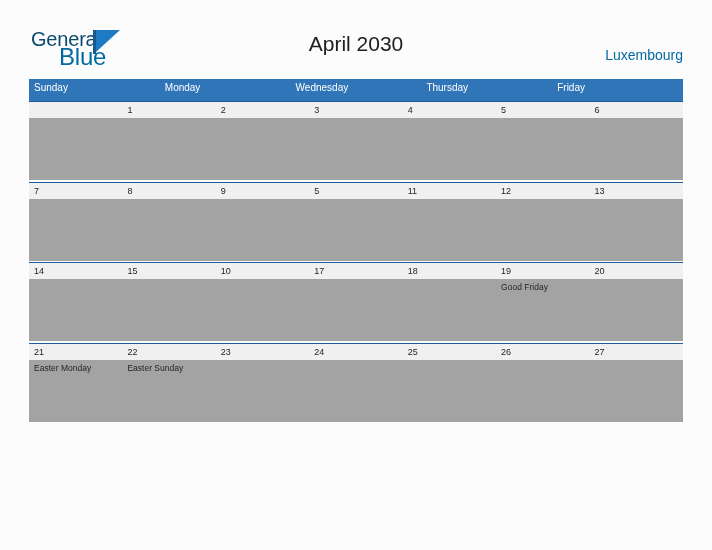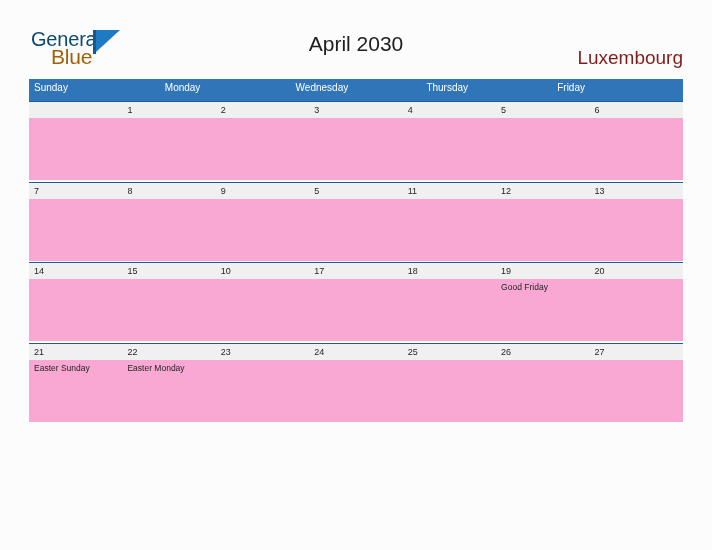--- a/index.html
+++ b/index.html
@@ -36,25 +36,25 @@
     left: 0;
     top: 0;
     font-size: 20px;
     letter-spacing: -0.2px;
     color: #0c4a6e;
     font-family: "Liberation Sans", sans-serif;
     line-height: 22px;
   }
   .logo-blue {
     position: absolute;
-    left: 20px;
+    left: 28px;
     top: 18px;
-    font-size: 21px;
+    font-size: 24px;
     letter-spacing: -0.2px;
-    color: #a16207;
+    color: #0369a1;
     font-family: "Liberation Sans", sans-serif;
     line-height: 22px;
   }
   .logo-mark {
     position: absolute;
     left: 62px;
     top: 2px;
     width: 27px;
     height: 24px;
   }
@@ -84,22 +84,22 @@
     text-align: center;
     font-size: 21px;
     color: #202020;
     font-family: "Liberation Sans", sans-serif;
   }
 
   .cal-region {
     position: absolute;
     right: 29px;
     top: 47px;
-    font-size: 19px;
-    color: #7f1d1d;
+    font-size: 14px;
+    color: #0369a1;
     font-family: "Liberation Sans", sans-serif;
   }
 
   
   .calendar {
     position: absolute;
     left: 29px;
     top: 79px;
     width: 654px;
   }
@@ -145,21 +145,21 @@
     color: #242424;
     padding-left: 5px;
     box-sizing: border-box;
     font-family: "Liberation Sans", sans-serif;
   }
 
   .event-band {
     display: flex;
     width: 654px;
     height: 62px;
-    background: #f9a8d4;
+    background: #a3a3a3;
   }
   .event-cell {
     flex: 1 1 0;
     font-size: 8.5px;
     line-height: 12px;
     color: #242424;
     padding-left: 5px;
     padding-top: 2px;
     box-sizing: border-box;
     font-family: "Liberation Sans", sans-serif;
@@ -263,22 +263,22 @@
     <div class="daynum-band">
       <div class="daynum-cell">21</div>
       <div class="daynum-cell">22</div>
       <div class="daynum-cell">23</div>
       <div class="daynum-cell">24</div>
       <div class="daynum-cell">25</div>
       <div class="daynum-cell">26</div>
       <div class="daynum-cell">27</div>
     </div>
     <div class="event-band">
+      <div class="event-cell">Easter Monday</div>
       <div class="event-cell">Easter Sunday</div>
-      <div class="event-cell">Easter Monday</div>
       <div class="event-cell"></div>
       <div class="event-cell"></div>
       <div class="event-cell"></div>
       <div class="event-cell"></div>
       <div class="event-cell"></div>
     </div>
   </div>
 
 
 </div>

